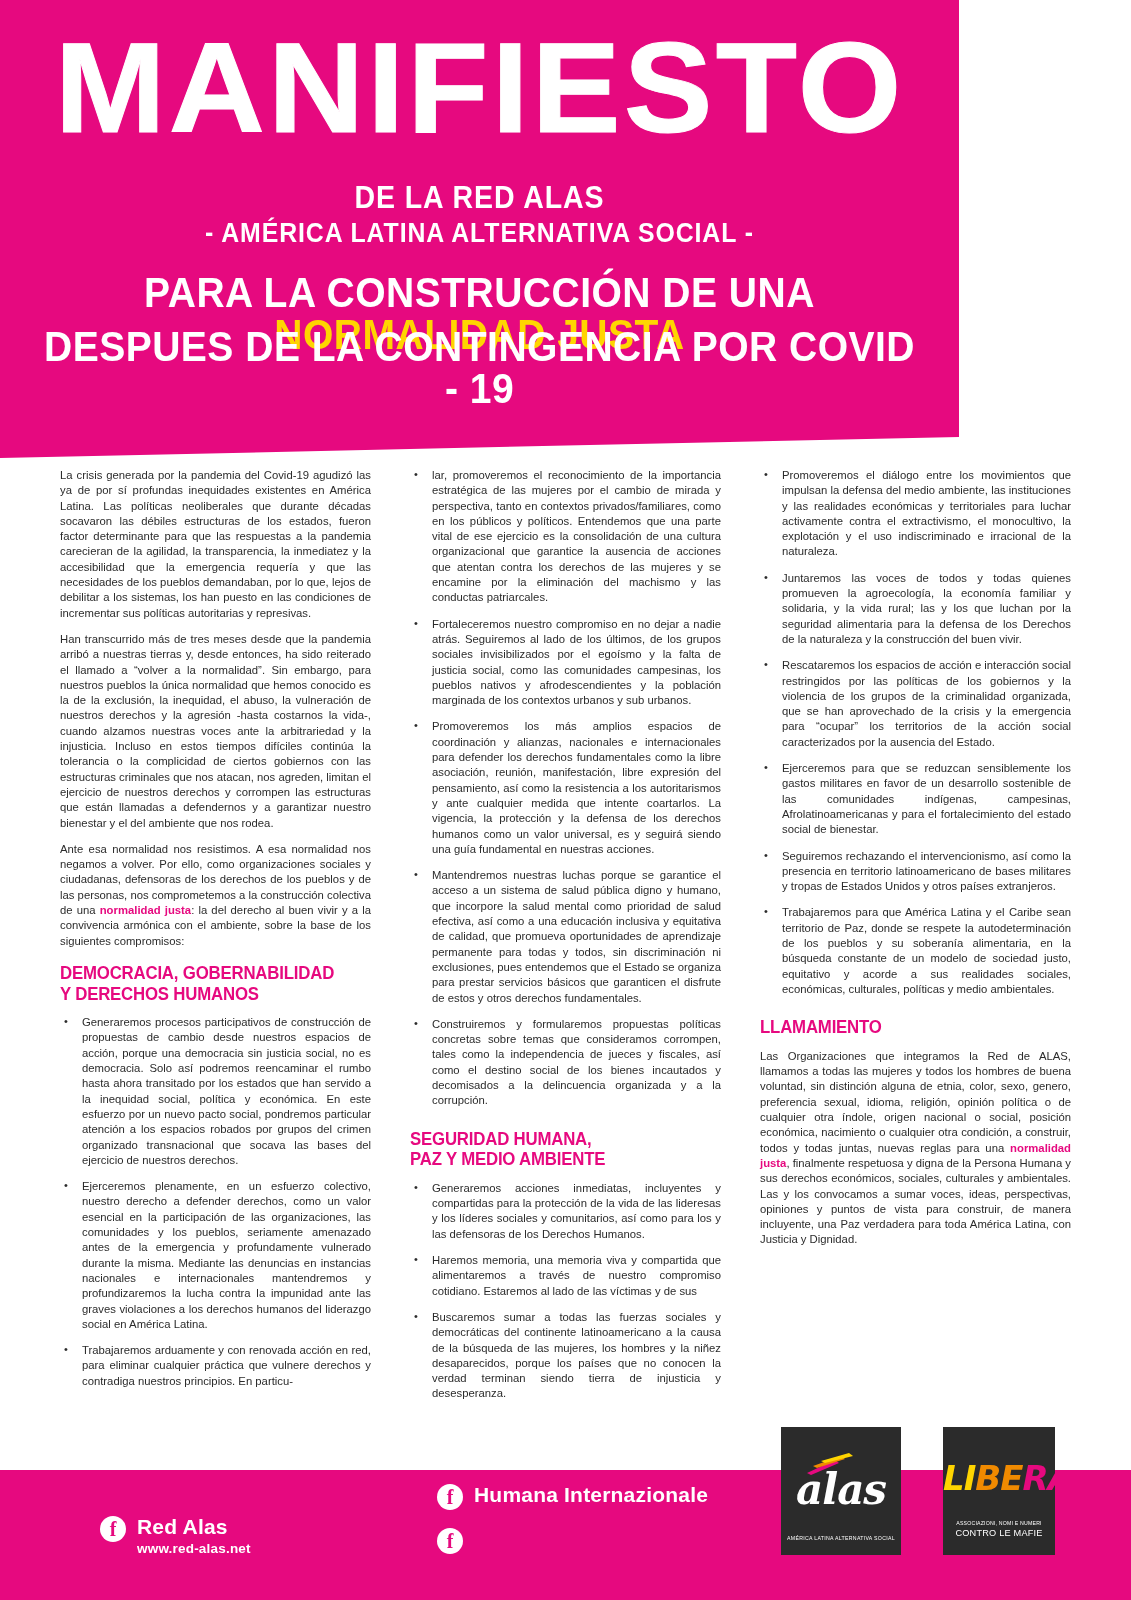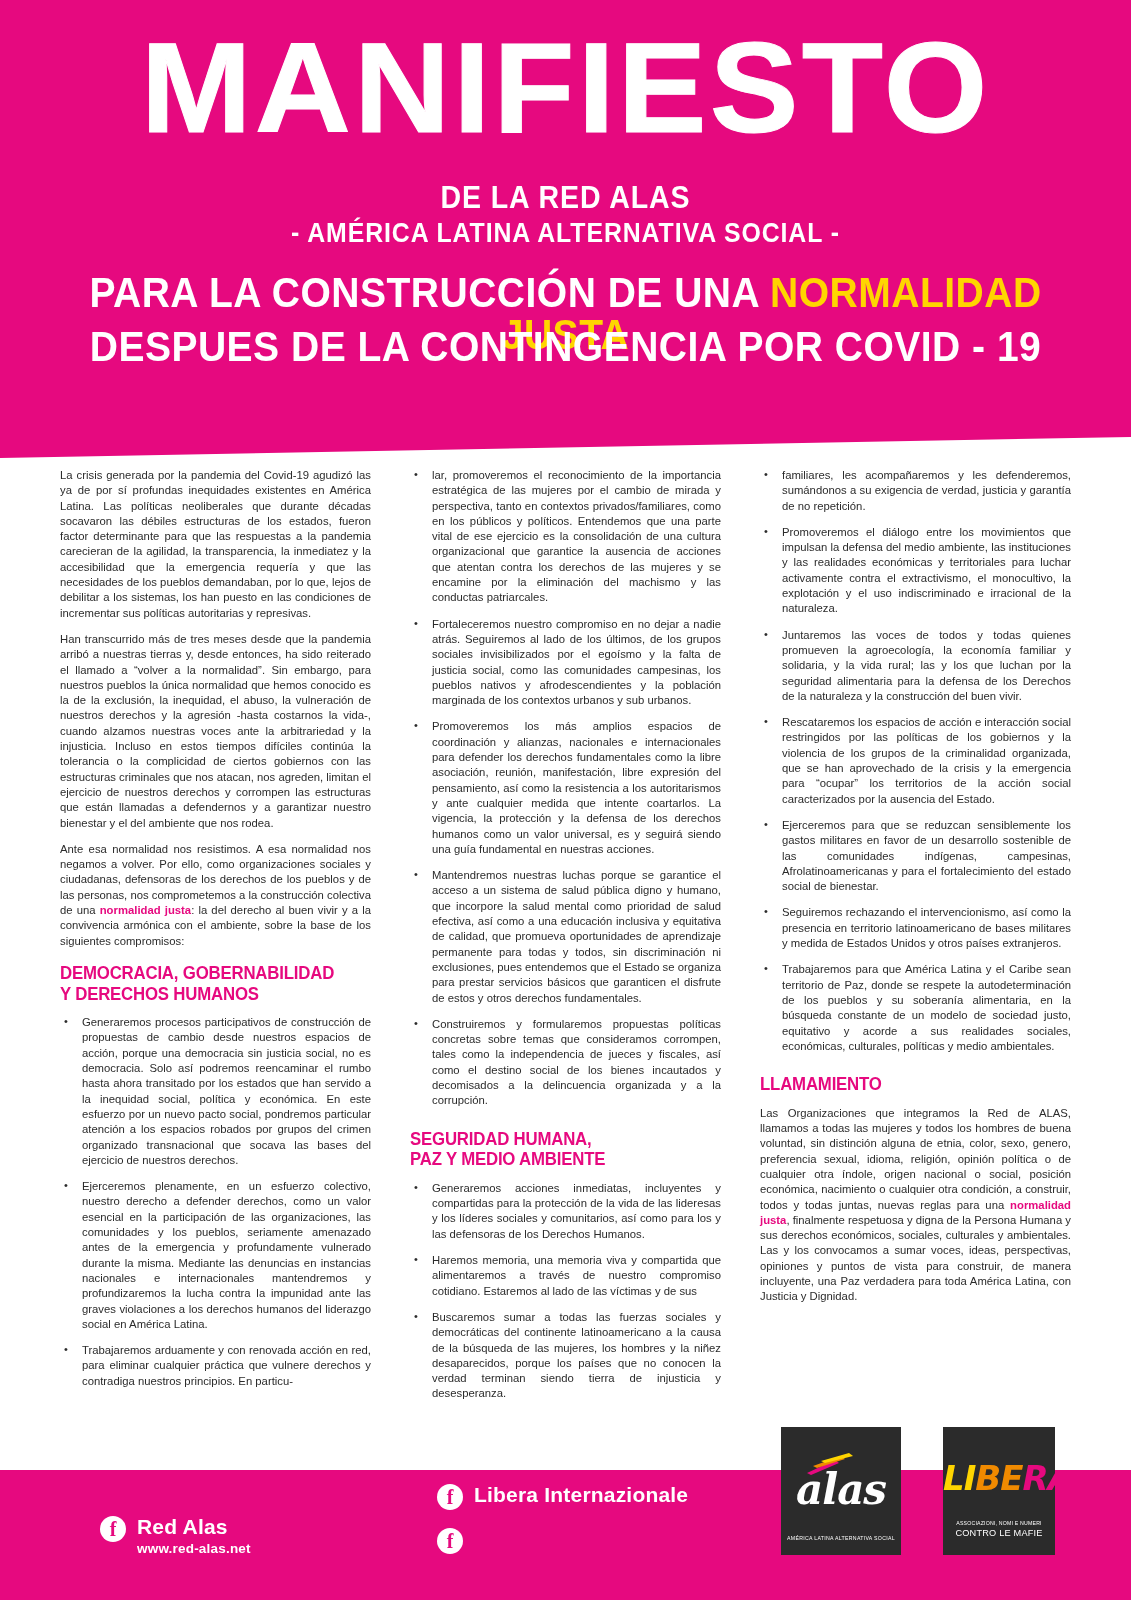--- a/index.html
+++ b/index.html
@@ -16,21 +16,21 @@
     width: 1131px;
     height: 1600px;
     overflow: hidden;
     background: #ffffff;
   }
 
   
   .header {
     position: absolute;
     left: 0; top: 0;
-    width: 1131px;
+    width: 959px;
     height: 458px;
     background: #e6097f;
     -webkit-clip-path: polygon(0 0, 100% 0, 100% 95.4%, 0 100%);
     clip-path: polygon(0 0, 100% 0, 100% 95.4%, 0 100%);
     overflow: hidden;
   }
 
   .title-main {
     position: absolute;
     top: 24px;
@@ -337,30 +337,27 @@
       </div>
 
       <ul class="bullets">
         <li>Generaremos acciones inmediatas, incluyentes y compartidas para la protección de la vida de las lideresas y los líderes sociales y comunitarios, así como para los y las defensoras de los Derechos Humanos.</li>
         <li>Haremos memoria, una memoria viva y compartida que alimentaremos a través de nuestro compromiso cotidiano. Estaremos al lado de las víctimas y de sus</li>
         <li>Buscaremos sumar a todas las fuerzas sociales y democráticas del continente latinoamericano a la causa de la búsqueda de las mujeres, los hombres y la niñez desaparecidos, porque los países que no conocen la verdad terminan siendo tierra de injusticia y desesperanza.</li>
       </ul>
     </div>
 
     <div class="col">
-      <ul class="bullets">
-        <li style="list-style:none;">familiares, les acompañaremos y les defenderemos, sumándonos a su exigencia de verdad, justicia y garantía de no repetición.</li>
-      </ul>
 
       <ul class="bullets">
         <li>Promoveremos el diálogo entre los movimientos que impulsan la defensa del medio ambiente, las instituciones y las realidades económicas y territoriales para luchar activamente contra el extractivismo, el monocultivo, la explotación y el uso indiscriminado e irracional de la naturaleza.</li>
         <li>Juntaremos las voces de todos y todas quienes promueven la agroecología, la economía familiar y solidaria, y la vida rural; las y los que luchan por la seguridad alimentaria para la defensa de los Derechos de la naturaleza y la construcción del buen vivir.</li>
         <li>Rescataremos los espacios de acción e interacción social restringidos por las políticas de los gobiernos y la violencia de los grupos de la criminalidad organizada, que se han aprovechado de la crisis y la emergencia para “ocupar” los territorios de la acción social caracterizados por la ausencia del Estado.</li>
         <li>Ejerceremos para que se reduzcan sensiblemente los gastos militares en favor de un desarrollo sostenible de las comunidades indígenas, campesinas, Afrolatinoamericanas y para el fortalecimiento del estado social de bienestar.</li>
-        <li>Seguiremos rechazando el intervencionismo, así como la presencia en territorio latinoamericano de bases militares y medida de Estados Unidos y otros países extranjeros.</li>
+        <li>Seguiremos rechazando el intervencionismo, así como la presencia en territorio latinoamericano de bases militares y tropas de Estados Unidos y otros países extranjeros.</li>
         <li>Trabajaremos para que América Latina y el Caribe sean territorio de Paz, donde se respete la autodeterminación de los pueblos y su soberanía alimentaria, en la búsqueda constante de un modelo de sociedad justo, equitativo y acorde a sus realidades sociales, económicas, culturales, políticas y medio ambientales.</li>
       </ul>
 
       <div class="section-title">LLAMAMIENTO</div>
 
       <p><span>Las Organizaciones que integramos la Red de ALAS, llamamos a todas las mujeres y todos los hombres de buena voluntad, sin distinción alguna de etnia, color, sexo, genero, preferencia sexual, idioma, religión, opinión política o de cualquier otra índole, origen nacional o social, posición económica, nacimiento o cualquier otra condición, a construir, todos y todas juntas, nuevas reglas para una </span><span class="hl-pink">normalidad justa</span><span>, finalmente respetuosa y digna de la Persona Humana y sus derechos económicos, sociales, culturales y ambientales. Las y los convocamos a sumar voces, ideas, perspectivas, opiniones y puntos de vista para construir, de manera incluyente, una Paz verdadera para toda América Latina, con Justicia y Dignidad.</span></p>
     </div>
 
   </div>
 
@@ -370,21 +367,21 @@
     <span class="fb-icon">f</span>
     <span>
       <span class="fb-name" style="display:block;">Red Alas</span>
       <span class="fb-url" style="display:block;">www.red-alas.net</span>
     </span>
   </div>
 
   <div class="fb-block" id="fb-libint">
     <span class="fb-icon">f</span>
     <span>
-      <span class="fb-name" style="display:block;">Libera Internazionale</span>
+      <span class="fb-name" style="display:block;">Humana Internazionale</span>
     </span>
   </div>
 
   <div class="fb-block" id="fb-libmafie">
     <span class="fb-icon">f</span>
   </div>
 
   <div class="logo-box" id="logo-alas">
     <svg class="alas-swoosh" viewBox="0 0 52 22">
       <path d="M2 20 L30 7 L34 10 L6 22 Z" fill="#e6097f"></path>

